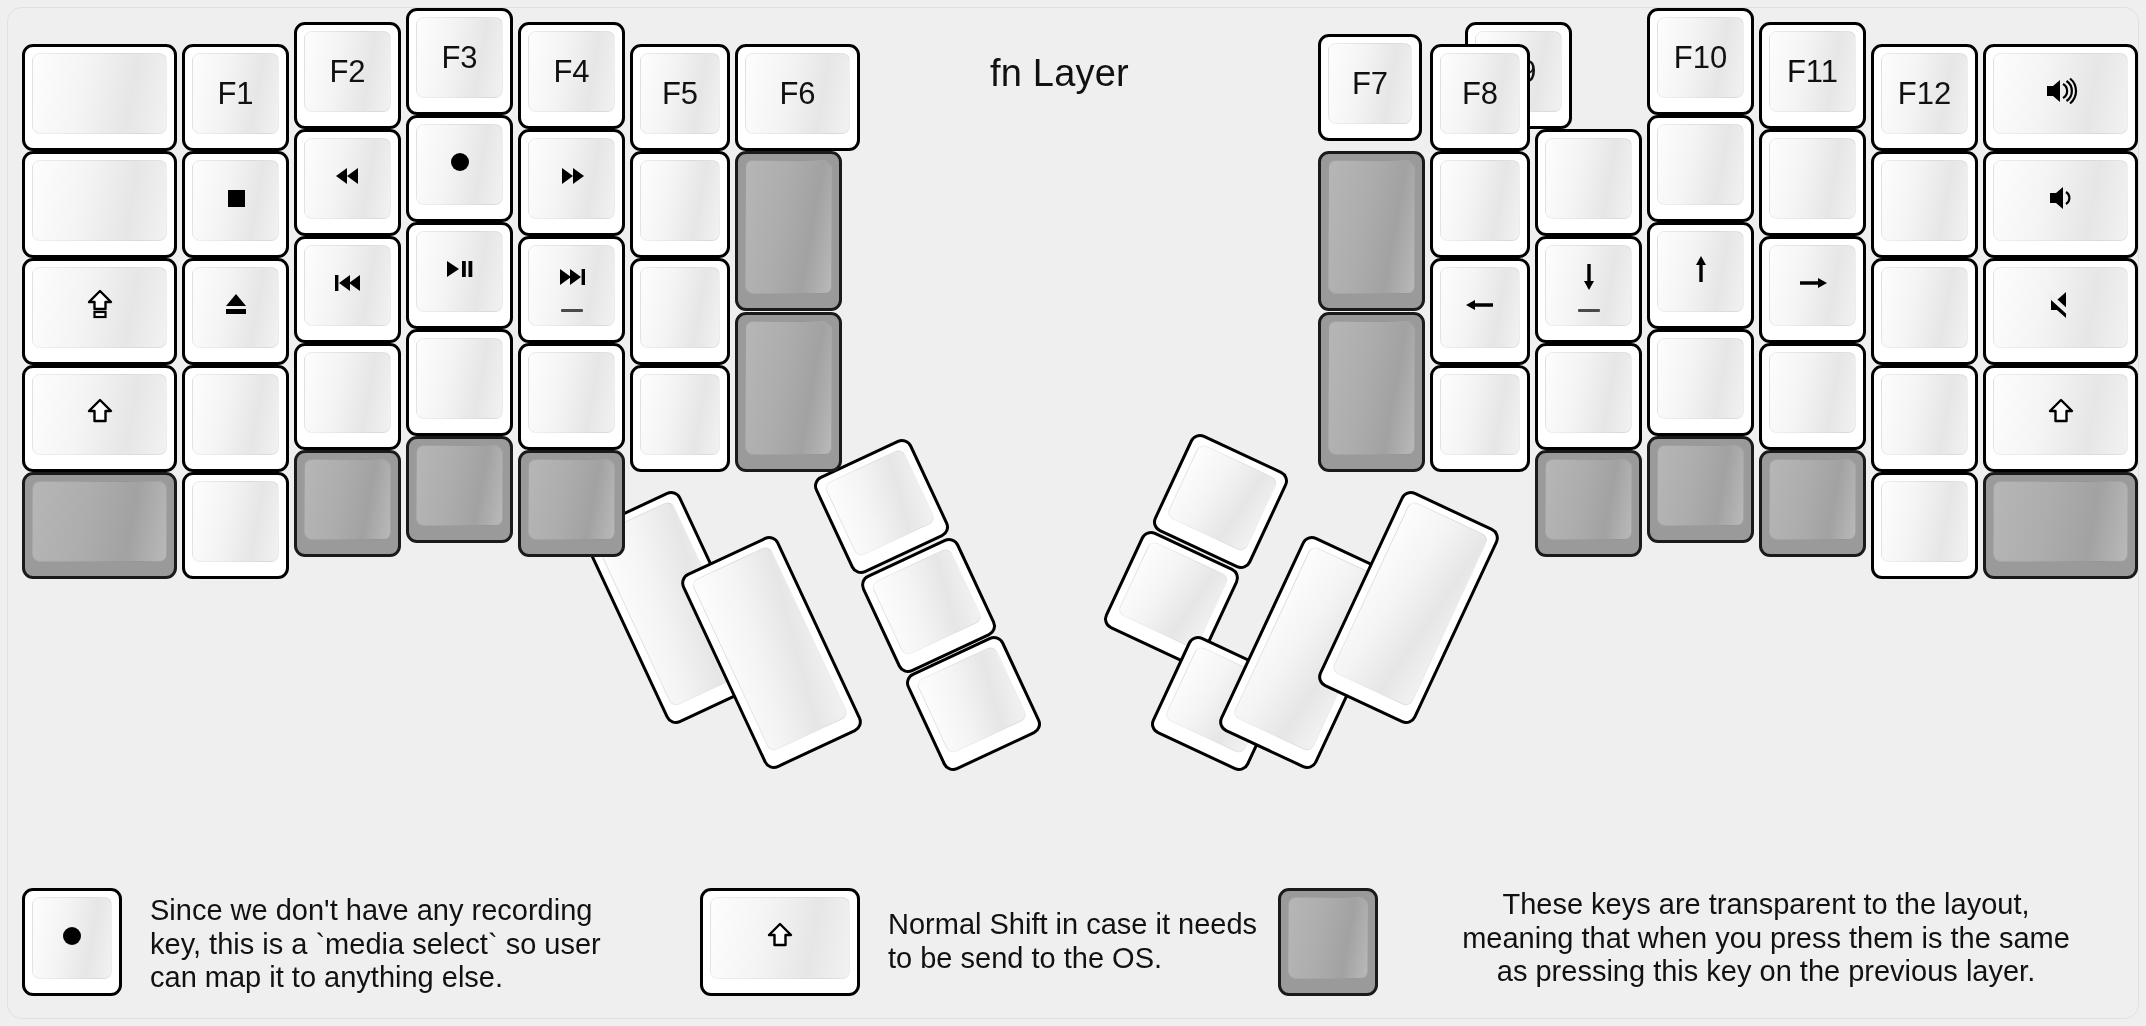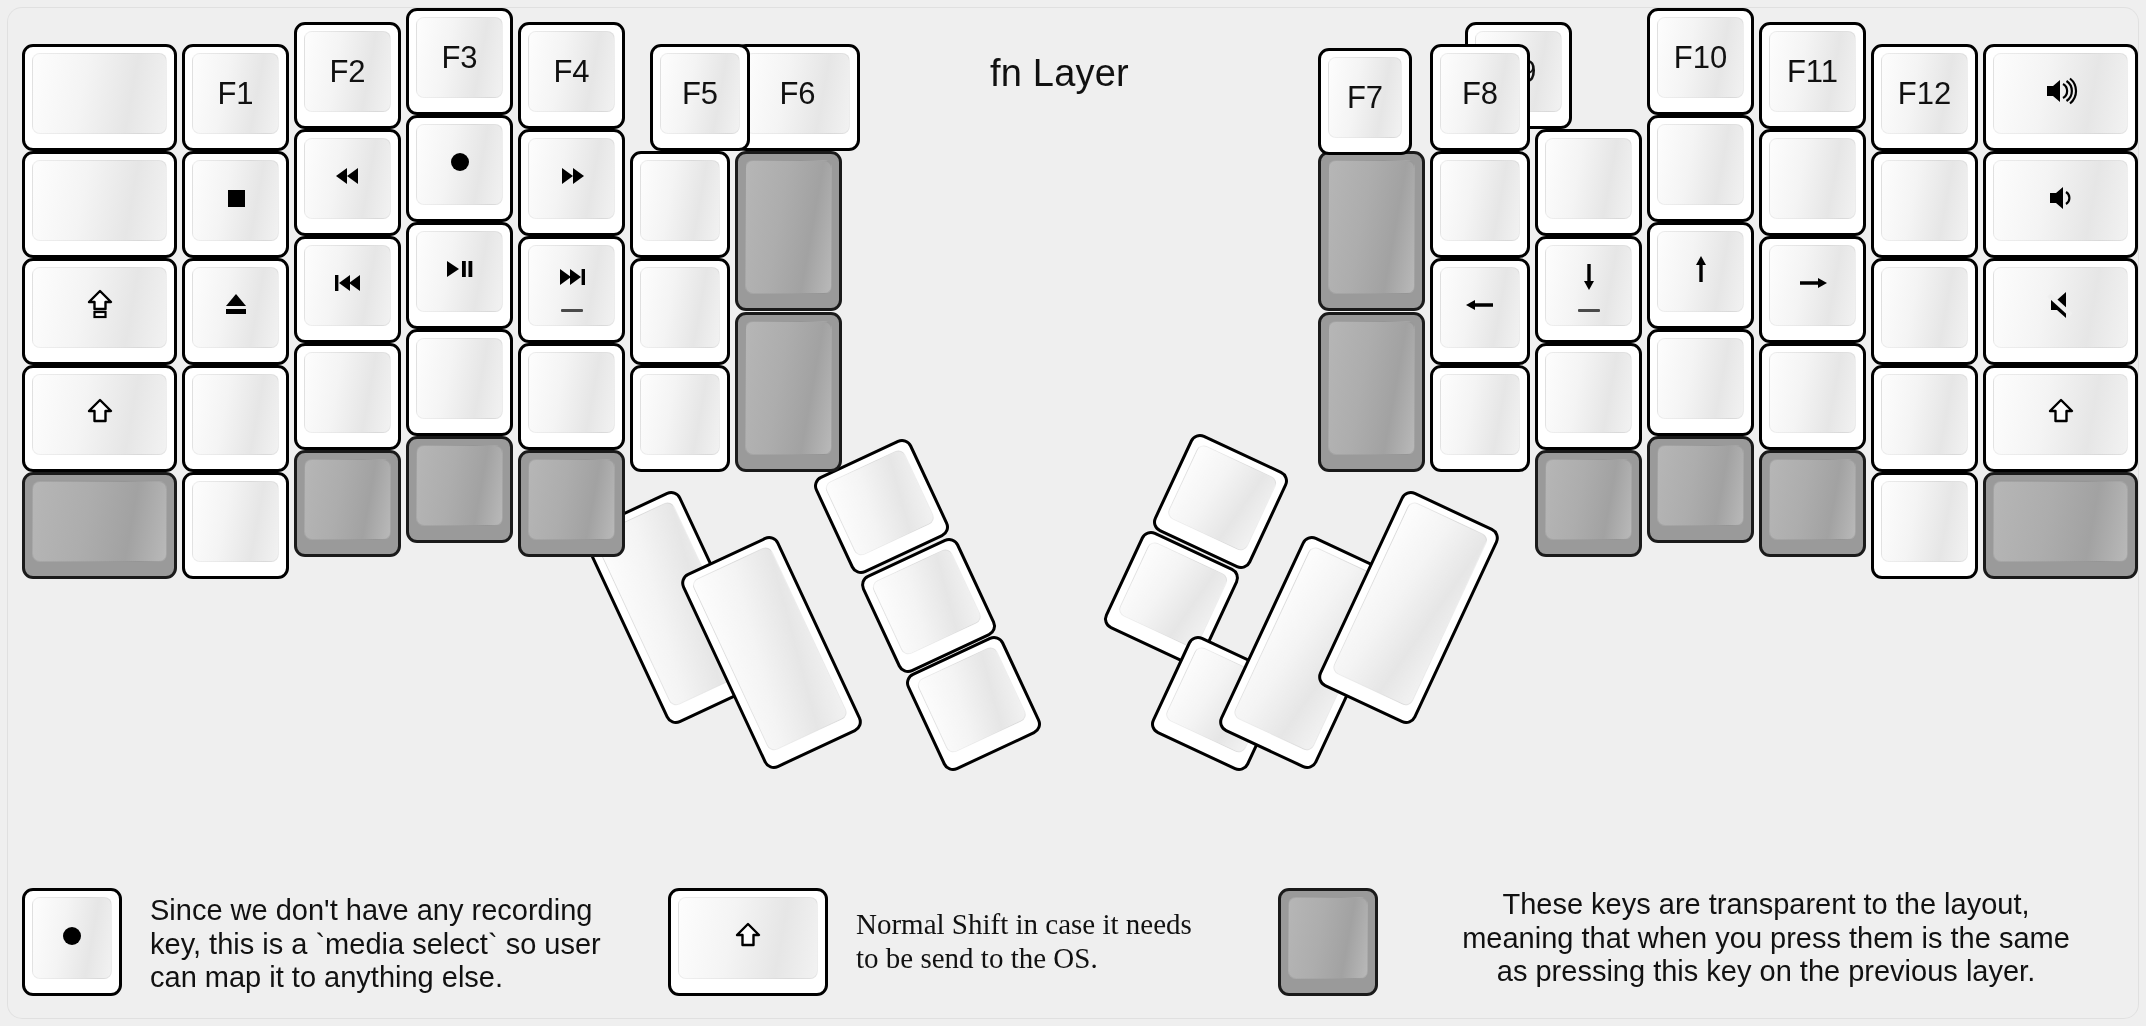--- a/index.html
+++ b/index.html
@@ -280,21 +280,21 @@
             <div class="lbl"></div>
           </div>
         </div>
         <div class="key trns" style="left: 518px; top: 450px; width: 107px; height: 107px; z-index: 113;">
           <div class="cap">
             <div class="lbl"></div>
           </div>
         </div>
       </div>
       <div>
-        <div class="key" style="left: 630px; top: 44px; width: 100px; height: 107px; z-index: 115; margin-left: 20px;">
+        <div class="key" style="left: 630px; top: 44px; width: 100px; height: 107px; z-index: 115;">
           <div class="cap">
             <div class="lbl">
               <span>F5</span>
             </div>
           </div>
         </div>
         <div class="key" style="left: 630px; top: 151px; width: 100px; height: 107px; z-index: 114;">
           <div class="cap">
             <div class="lbl"></div>
           </div>
@@ -323,21 +323,21 @@
             <div class="lbl"></div>
           </div>
         </div>
         <div class="key trns" style="left: 735px; top: 312px; width: 107px; height: 160px; z-index: 111;">
           <div class="cap">
             <div class="lbl"></div>
           </div>
         </div>
       </div>
       <div>
-        <div class="key" style="left: 1318px; top: 48px; width: 94px; height: 107px; z-index: 125;">
+        <div class="key" style="left: 1318px; top: 34px; width: 104px; height: 107px; z-index: 125;">
           <div class="cap">
             <div class="lbl">
               <span>F7</span>
             </div>
           </div>
         </div>
         <div class="key trns" style="left: 1318px; top: 151px; width: 107px; height: 160px; z-index: 124;">
           <div class="cap">
             <div class="lbl"></div>
           </div>
@@ -619,21 +619,21 @@
           <div class="cap">
             <span><svg width="40" height="36" viewBox="0 0 40 36" xmlns="http://www.w3.org/2000/svg">
                 <circle cx="20" cy="18" r="9" fill="#000"></circle>
               </svg></span>
           </div>
         </div>
         <div class="legend-text" style="width: 560px; margin-left: 28px; margin-top: 6px;">Since we don't have any recording
 key, this is a `media select` so user
 can map it to anything else.</div>
       </div>
-      <div class="legend-item" style="left: 668px; top: 888px; font-family: Liberation Serif, serif;">
+      <div class="legend-item" style="left: 700px; top: 888px;">
         <div class="legend-key" style="width: 160px; height: 108px;">
           <div class="cap">
             <span><svg width="40" height="36" viewBox="0 0 40 36" xmlns="http://www.w3.org/2000/svg">
                 <path d="M20 6 L31 17 L25.5 17 L25.5 27 L14.5 27 L14.5 17 L9 17 Z" fill="#fdfdfd" stroke="#000" stroke-width="2.4" stroke-linejoin="round"></path>
               </svg></span>
           </div>
         </div>
         <div class="legend-text" style="width: 440px; margin-left: 28px; margin-top: 20px;">Normal Shift in case it needs
 to be send to the OS.</div>
       </div>

